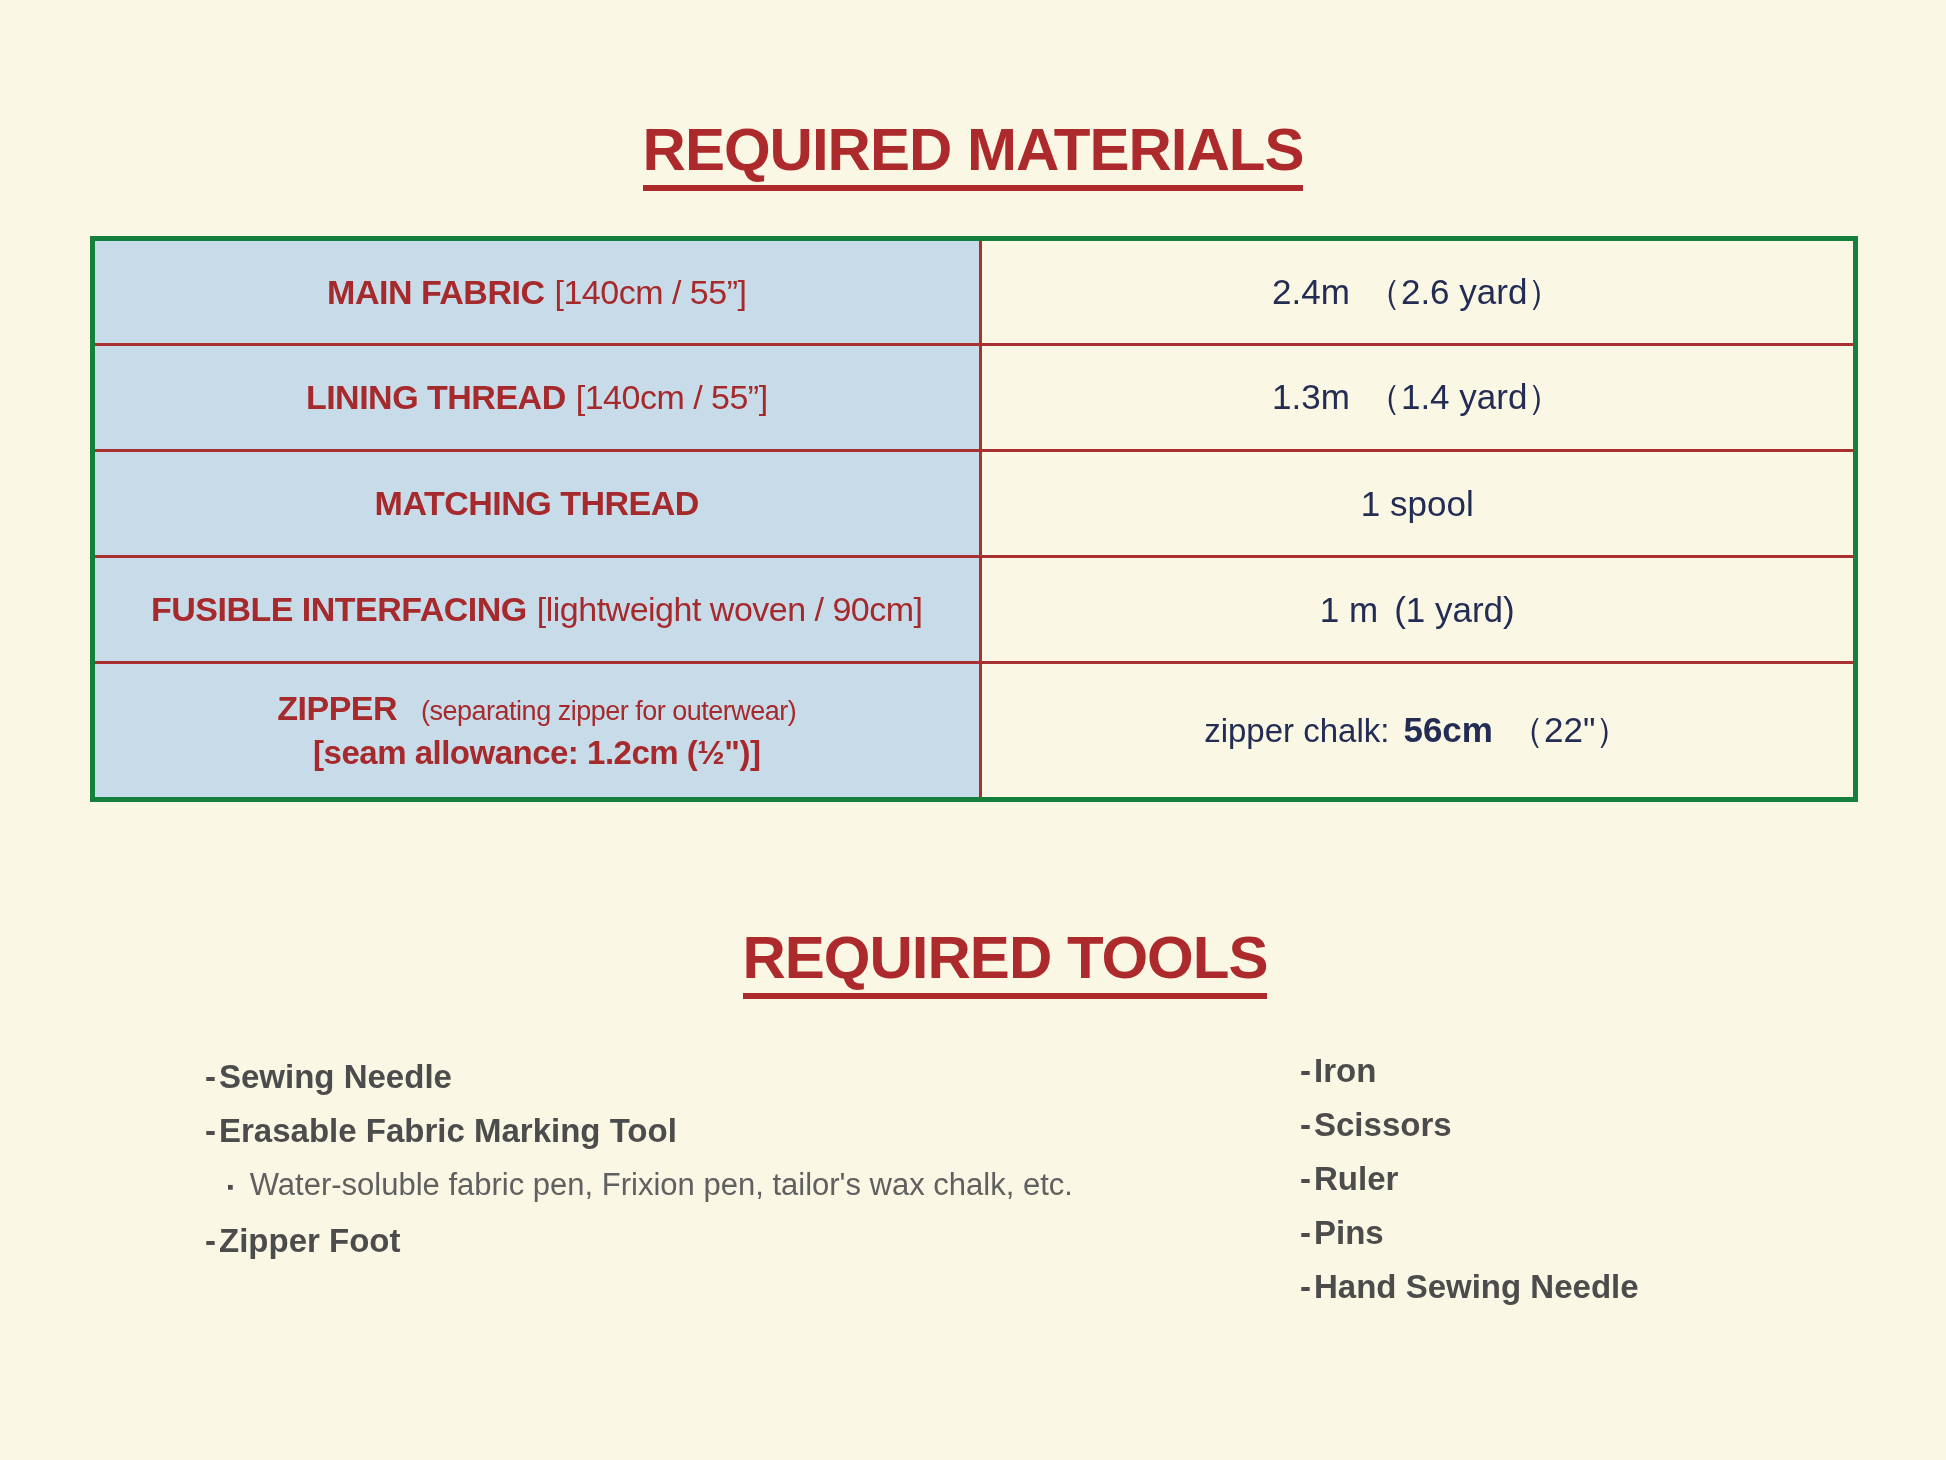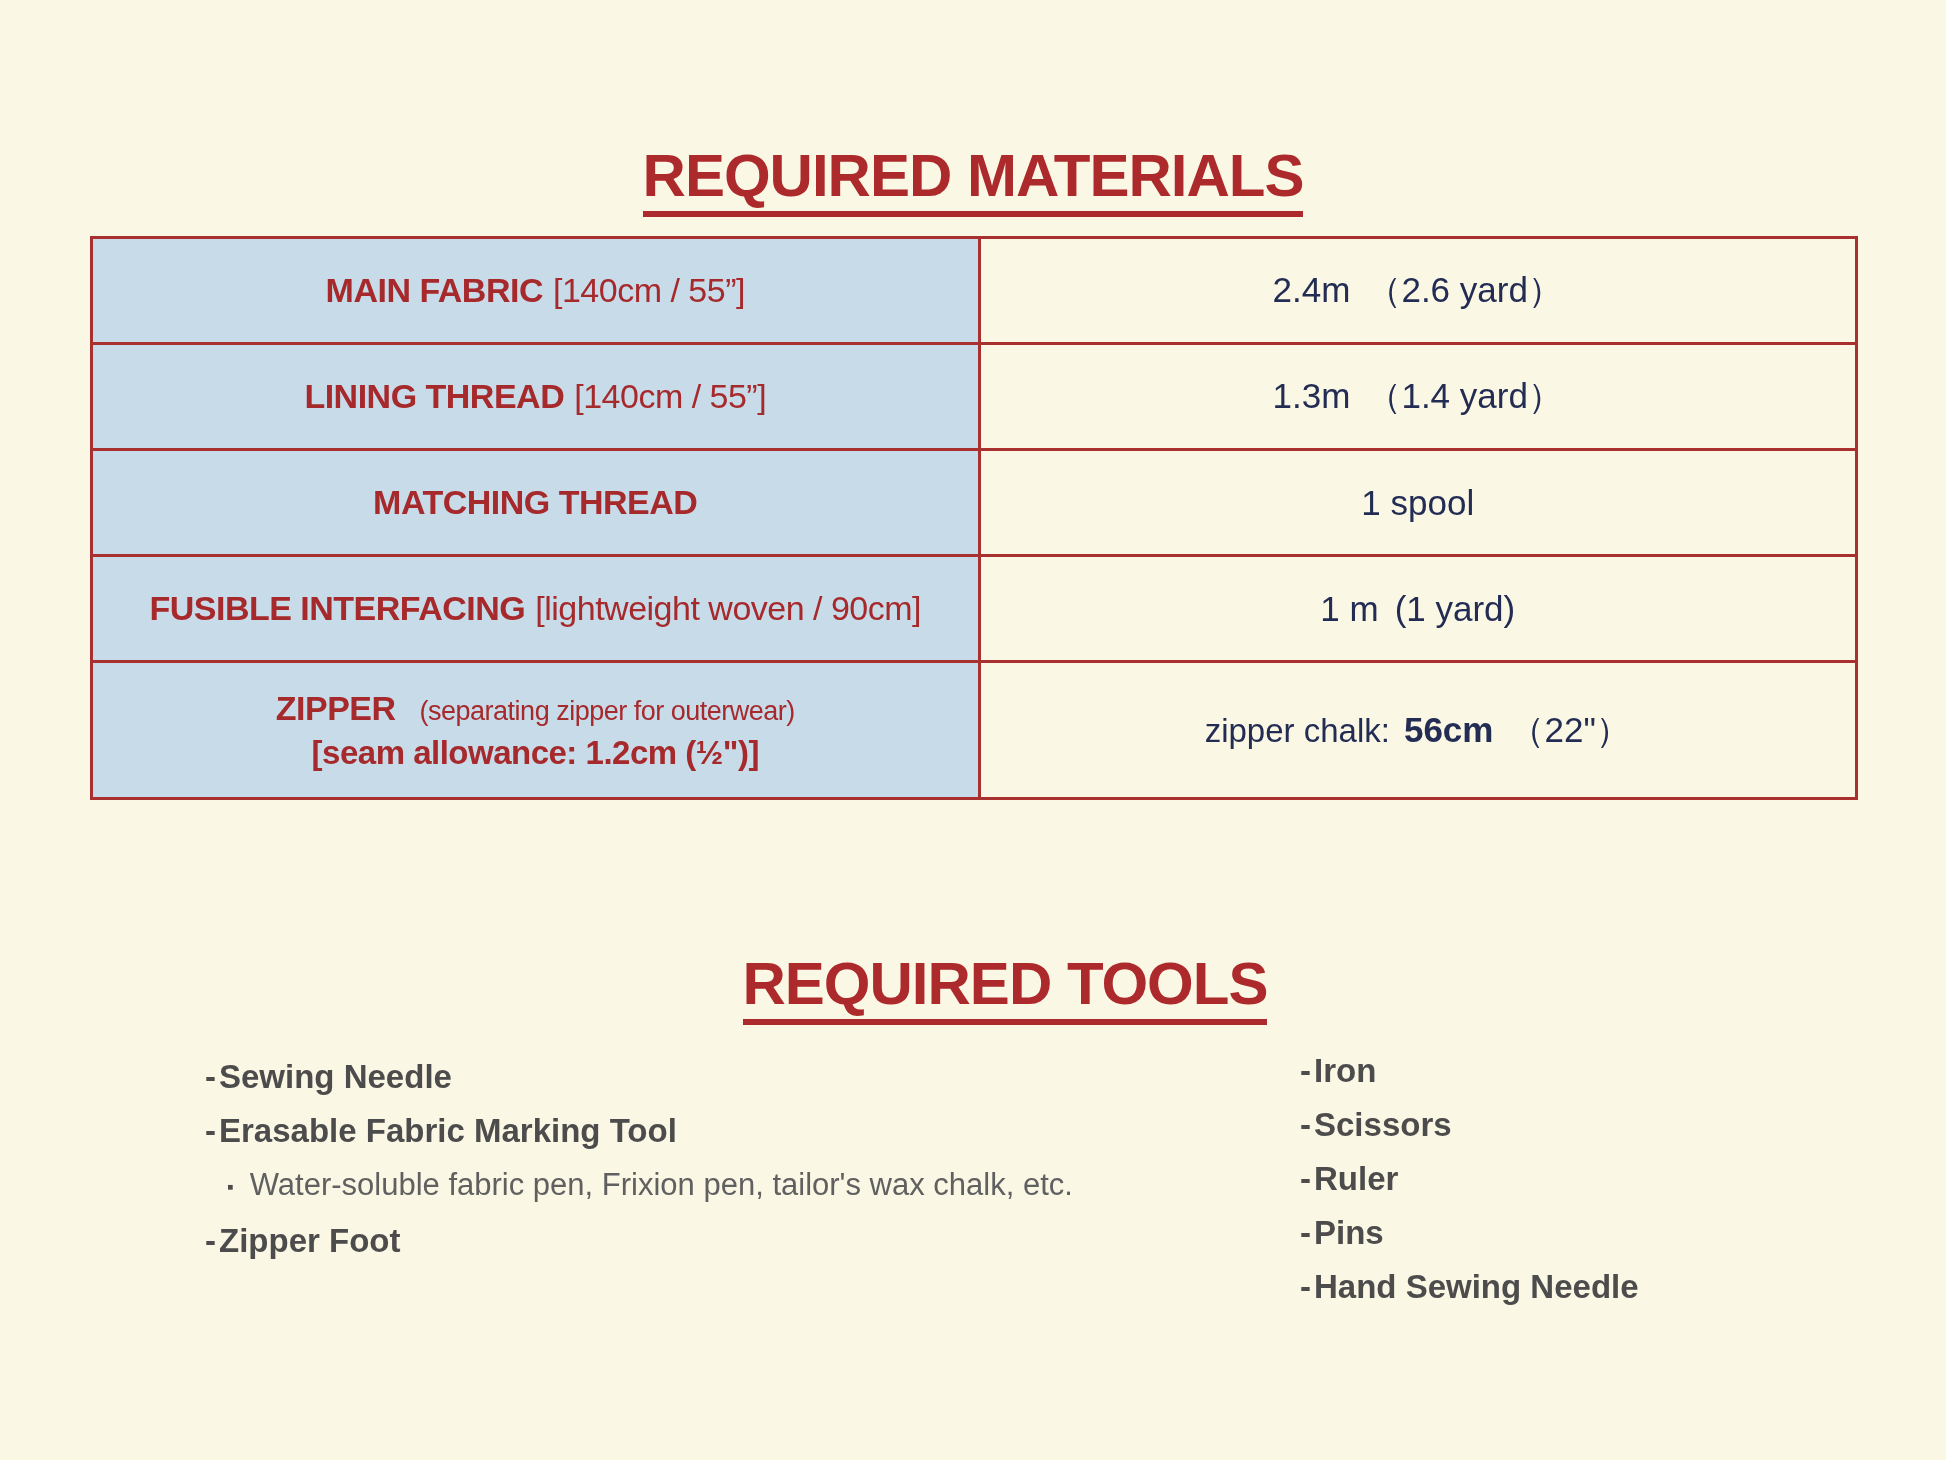--- a/index.html
+++ b/index.html
@@ -15,34 +15,33 @@
   .title-row{position:absolute;left:0;width:100%;text-align:center;}
   .title-text{
     display:inline-block;
     color:#ad2a2c;
     font-weight:bold;
     font-size:60px;
     letter-spacing:-1px;
     border-bottom:6px solid #ad2a2c;
     padding-bottom:5px;
     line-height:1.0;
-    margin-top:26px;
   }
   .materials-title-row{top:120px;}
   .tools-title-row{top:928px;padding-left:32px;}
 
   
   table.materials{
     position:absolute;
     left:90px;top:236px;
     width:1768px;
     border-collapse:collapse;
     table-layout:fixed;
   }
-  table.materials{border:1px solid #15803d;}
+  table.materials{border:5px solid #15803d;}
   table.materials td{border:3px solid #a8302e;vertical-align:middle;}
   tr.mrow{height:106px;}
   tr.mrow-tall{height:137px;}
   td.lcell{
     width:50%;
     background:#c8dbe9;
     text-align:center;
     color:#a6292c;
     letter-spacing:-0.5px;
   }

